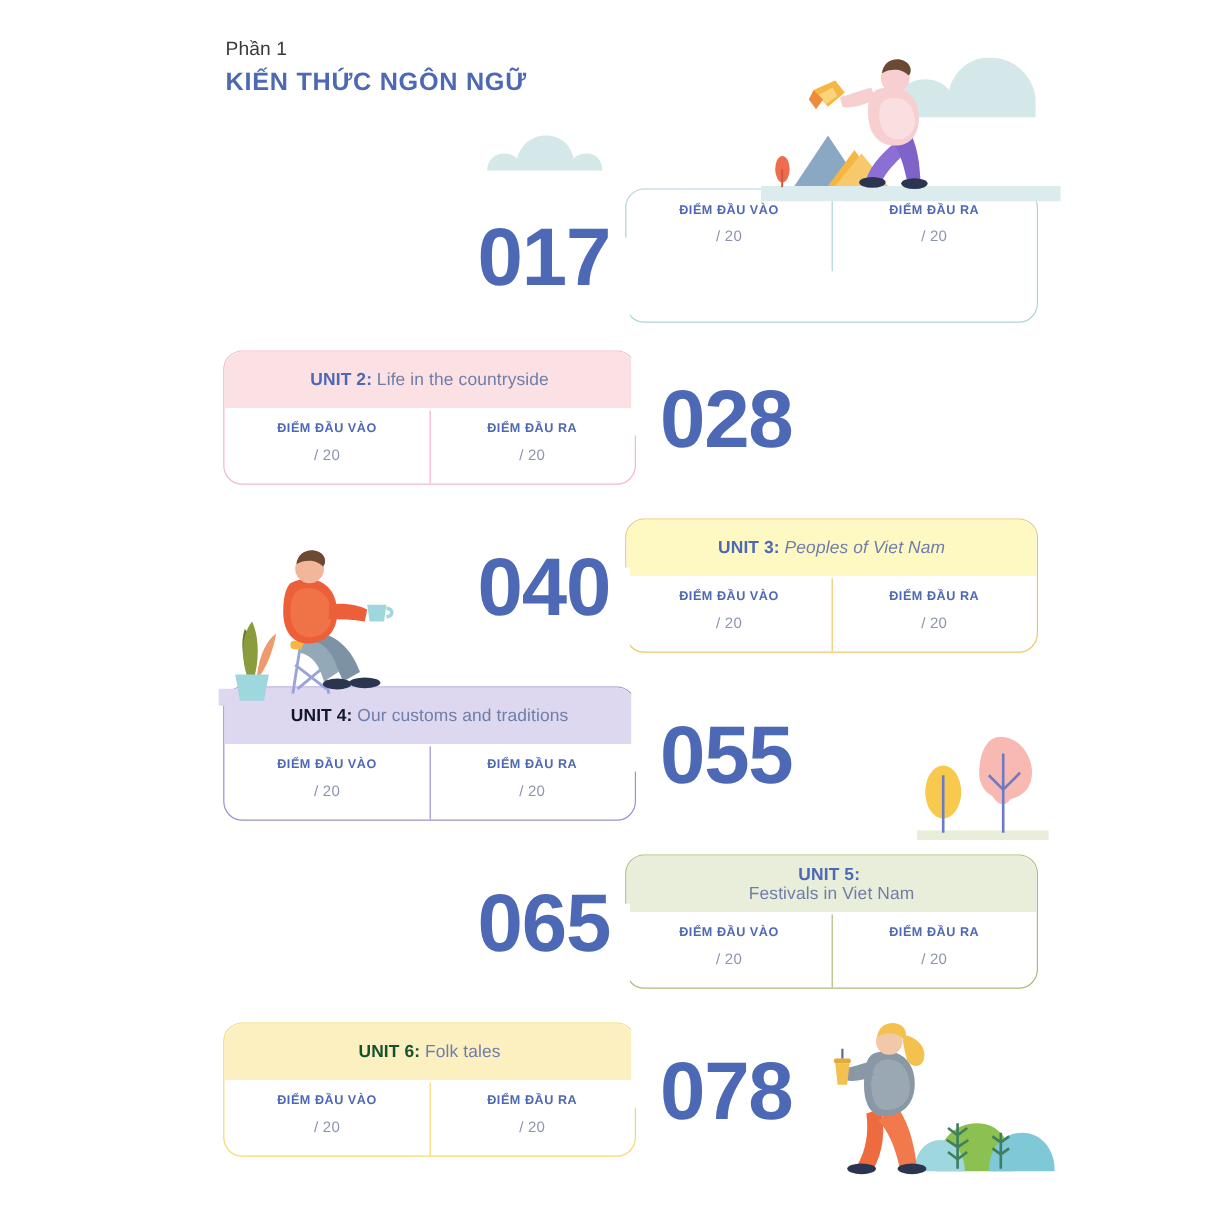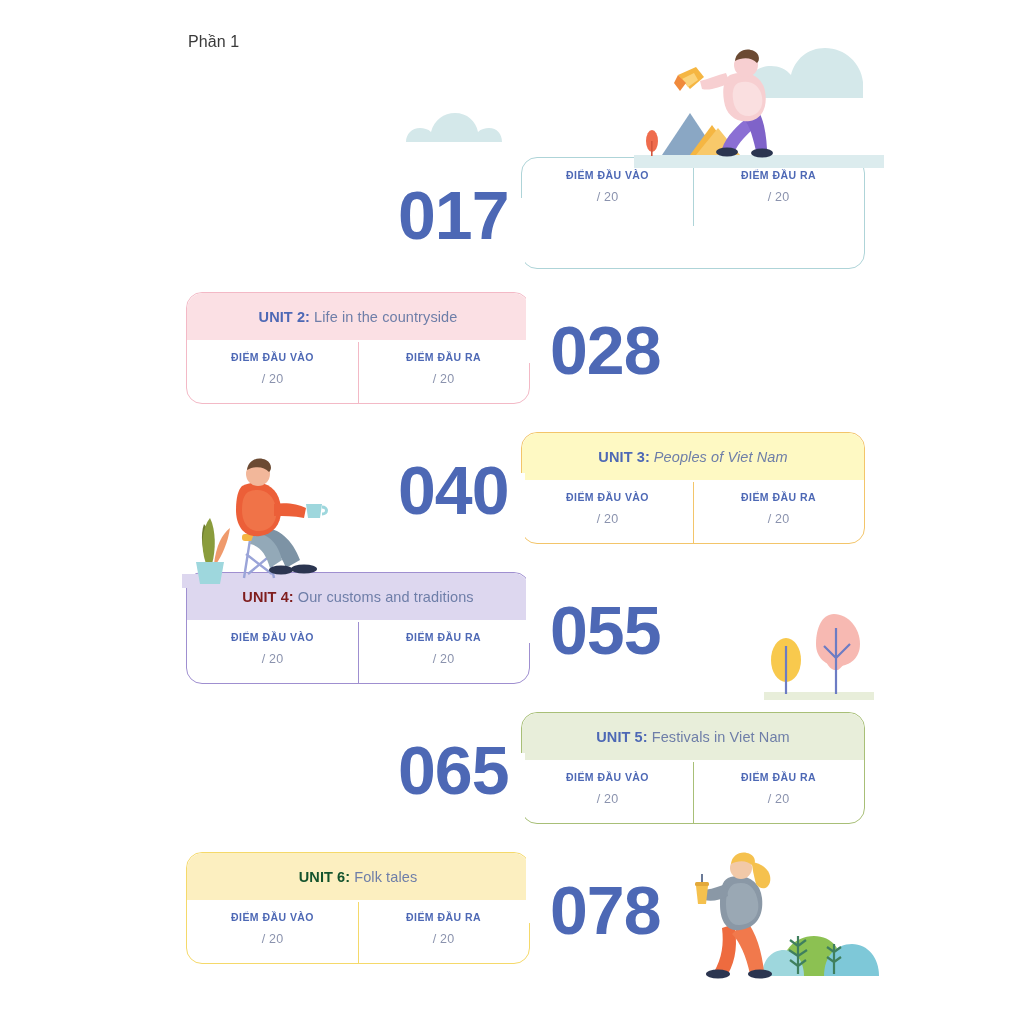--- a/index.html
+++ b/index.html
@@ -140,20 +140,21 @@
   }
 
   
   .art { position: absolute; z-index: 1; pointer-events: none; }
 </style>
 </head>
 <body>
 
 <div class="header">
   <div class="part-label">Phần 1</div>
+  <div class="part-title">KIẾN THỨC NGÔN NGỮ</div>
 </div>
 
 <svg class="art" style="left:745px;top:48px;" width="135" height="50" viewBox="0 0 135 50">
   <path d="M0 50 L0 44 C0 30 10 18 26 18 C34 18 41 21 46 27 C50 11 63 0 80 0 C100 0 116 15 118 34 L118 50 Z" fill="#d4e8ea"></path>
 </svg>
 
 <svg class="art" style="left:634px;top:33px;" width="250" height="135" viewBox="0 0 250 135">
 
   <rect x="0" y="122" width="250" height="13" fill="#dcecee"></rect>
 
@@ -319,21 +320,21 @@
           </div>
         </div>
         <div class="mask" style="left: -3px; top: 40px; bottom: -2px;"></div>
       </div>
     </div>
     <div class="row" style="top: 572px;">
       <div class="page-num" style="color: rgb(77, 104, 181); left: 550px;">055</div>
       <div class="card right" style="left: 186px; border: 1.4px solid rgb(159, 143, 208);">
         <div class="card-inner">
           <div class="card-head" style="background: rgb(221, 215, 239);">
-            <b style="color: #7f1d1d;">UNIT 4:</b>
+            <b style="color: #0f172a;">UNIT 4:</b>
             <span style="color: rgb(110, 126, 168);">Our customs and traditions</span>
           </div>
           <div class="card-body">
             <div class="score">
               <div class="lbl" style="color: rgb(77, 104, 181);">ĐIỂM ĐẦU VÀO</div>
               <div class="val" style="color: rgb(139, 147, 174);">/ 20</div>
             </div>
             <div class="score">
               <div class="lbl" style="color: rgb(77, 104, 181);">ĐIỂM ĐẦU RA</div>
               <div class="val" style="color: rgb(139, 147, 174);">/ 20</div>
@@ -341,21 +342,21 @@
             <div class="divider" style="background: rgb(159, 143, 208);"></div>
           </div>
         </div>
         <div class="mask" style="right: -3px; top: -2px; bottom: 40px;"></div>
       </div>
     </div>
     <div class="row" style="top: 712px;">
       <div class="page-num" style="color: rgb(77, 104, 181); left: 398px;">065</div>
       <div class="card right" style="left: 521px; border: 1.4px solid rgb(168, 191, 119);">
         <div class="card-inner">
-          <div class="card-head" style="background: rgb(232, 238, 218);">
+          <div class="card-head" style="background: rgb(232, 238, 218); flex-direction: column;">
             <b style="color: rgb(77, 104, 181);">UNIT 5:</b>
             <span style="color: rgb(110, 126, 168);">Festivals in Viet Nam</span>
           </div>
           <div class="card-body">
             <div class="score">
               <div class="lbl" style="color: rgb(77, 104, 181);">ĐIỂM ĐẦU VÀO</div>
               <div class="val" style="color: rgb(139, 147, 174);">/ 20</div>
             </div>
             <div class="score">
               <div class="lbl" style="color: rgb(77, 104, 181);">ĐIỂM ĐẦU RA</div>

